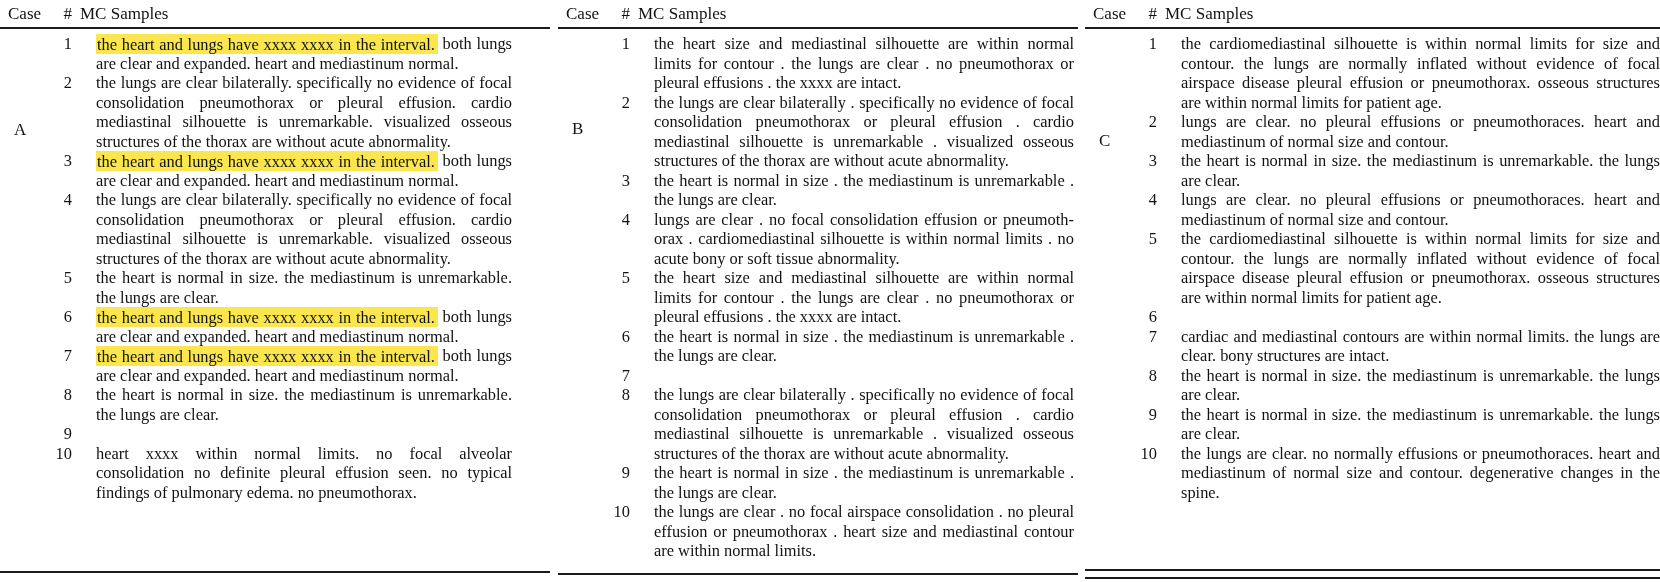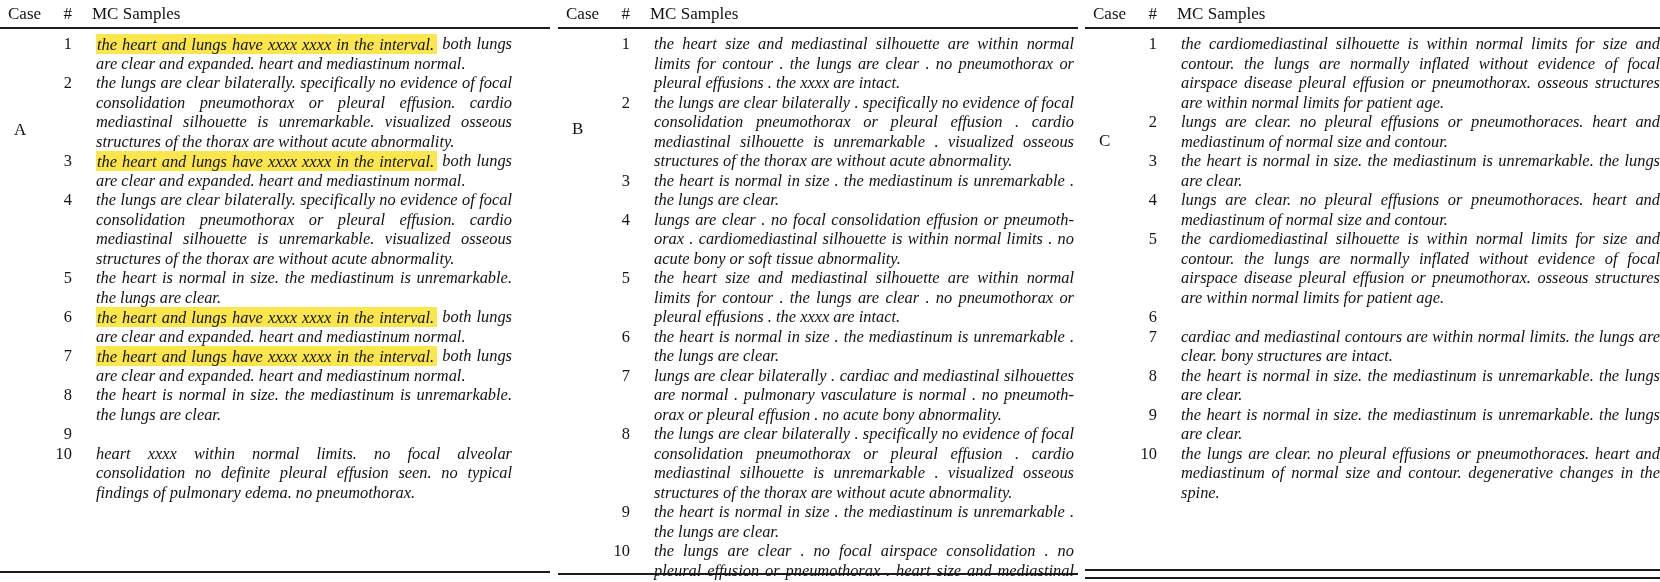--- a/index.html
+++ b/index.html
@@ -15,25 +15,25 @@
   .tbl-b{width:520px;margin-right:7px;}
   .tbl-c{width:575px;}
   .hdr{
     display:flex;align-items:flex-start;
     height:29px;box-sizing:border-box;padding-top:4px;
     border-bottom:2px solid #1c1c1c;
     font-size:17px;
   }
   .h-case{padding-left:8px;width:48px;flex:none;}
   .h-num{width:16px;flex:none;text-align:right;}
-  .h-samples{margin-left:20px;}
+  .h-samples{margin-left:8px;}
   .rows{padding-top:5px;}
   .row{display:flex;font-size:16.4px;line-height:19.5px;}
   .num{width:72px;flex:none;text-align:right;}
-  .txt{flex:1;padding-left:24px;text-align:justify;font-style:italic;}
+  .txt{flex:1;padding-left:24px;text-align:justify;}
   .tbl-a .txt{padding-right:38px;}
   .tbl-b .txt{padding-right:4px;}
   .tbl-c .txt{padding-right:0;}
   .hl{padding:0.5px 3px 0.5px 1px;}
   .case-label{position:absolute;font-size:17px;left:14px;}
   .tbl-a .case-label{top:120px;}
   .tbl-b .case-label{top:119px;}
   .tbl-c .case-label{top:131px;}
   .rule-single{position:absolute;left:0;right:0;border-bottom:2.5px solid #1b1b1b;}
   .tbl-a .rule-single{bottom:9px;}
@@ -126,21 +126,20 @@
         <div class="row">
           <div class="num">5</div>
           <div class="txt"><span>the heart size and mediastinal silhouette are within normal limits for contour . the lungs are clear . no pneumothorax or pleural effusions . the xxxx are intact.</span></div>
         </div>
         <div class="row">
           <div class="num">6</div>
           <div class="txt"><span>the heart is normal in size . the mediastinum is unremarkable . the lungs are clear.</span></div>
         </div>
         <div class="row">
           <div class="num">7</div>
-          <div class="txt"><span>lungs are clear bilaterally . cardiac and mediastinal silhouettes are normal . pulmonary vasculature is normal . no pneumoth-orax or pleural effusion . no acute bony abnormality.</span></div>
         </div>
         <div class="row">
           <div class="num">8</div>
           <div class="txt"><span>the lungs are clear bilaterally . specifically no evidence of focal consolidation pneumothorax or pleural effusion . cardio mediastinal silhouette is unremarkable . visualized osseous structures of the thorax are without acute abnormality.</span></div>
         </div>
         <div class="row">
           <div class="num">9</div>
           <div class="txt"><span>the heart is normal in size . the mediastinum is unremarkable . the lungs are clear.</span></div>
         </div>
         <div class="row">
@@ -189,19 +188,19 @@
         <div class="row">
           <div class="num">8</div>
           <div class="txt"><span>the heart is normal in size. the mediastinum is unremarkable. the lungs are clear.</span></div>
         </div>
         <div class="row">
           <div class="num">9</div>
           <div class="txt"><span>the heart is normal in size. the mediastinum is unremarkable. the lungs are clear.</span></div>
         </div>
         <div class="row">
           <div class="num">10</div>
-          <div class="txt"><span>the lungs are clear. no pleural effusions or pneumothoraces. heart and mediastinum of normal size and contour. degenerative changes in the spine.</span></div>
+          <div class="txt"><span>the lungs are clear. no normally effusions or pneumothoraces. heart and mediastinum of normal size and contour. degenerative changes in the spine.</span></div>
         </div>
       </div>
     <div class="rule-double"></div>
   </div>
 
 </div>
 
 </body></html>

